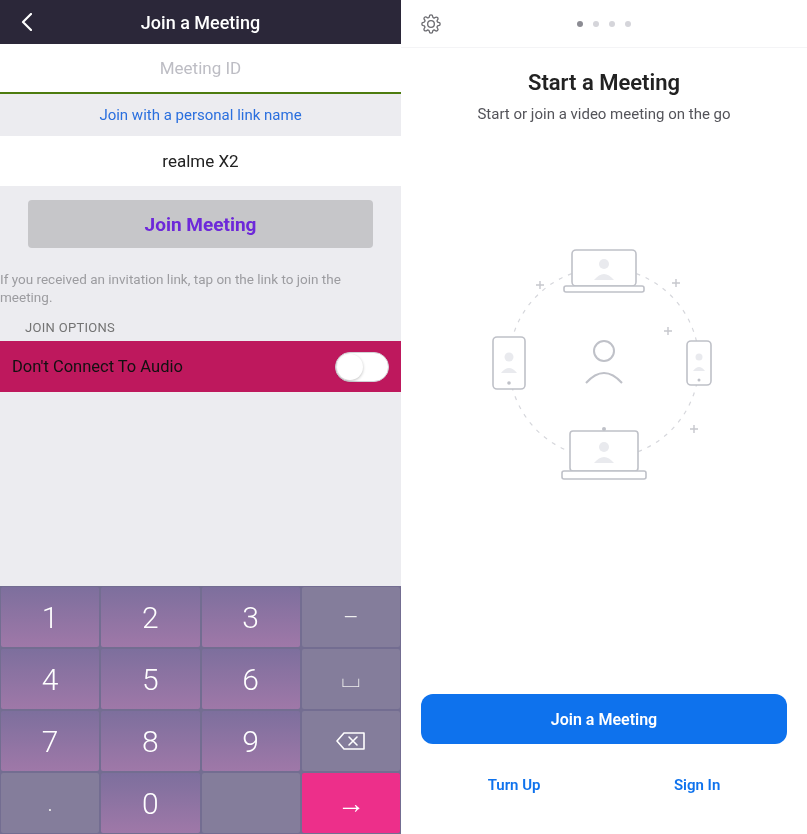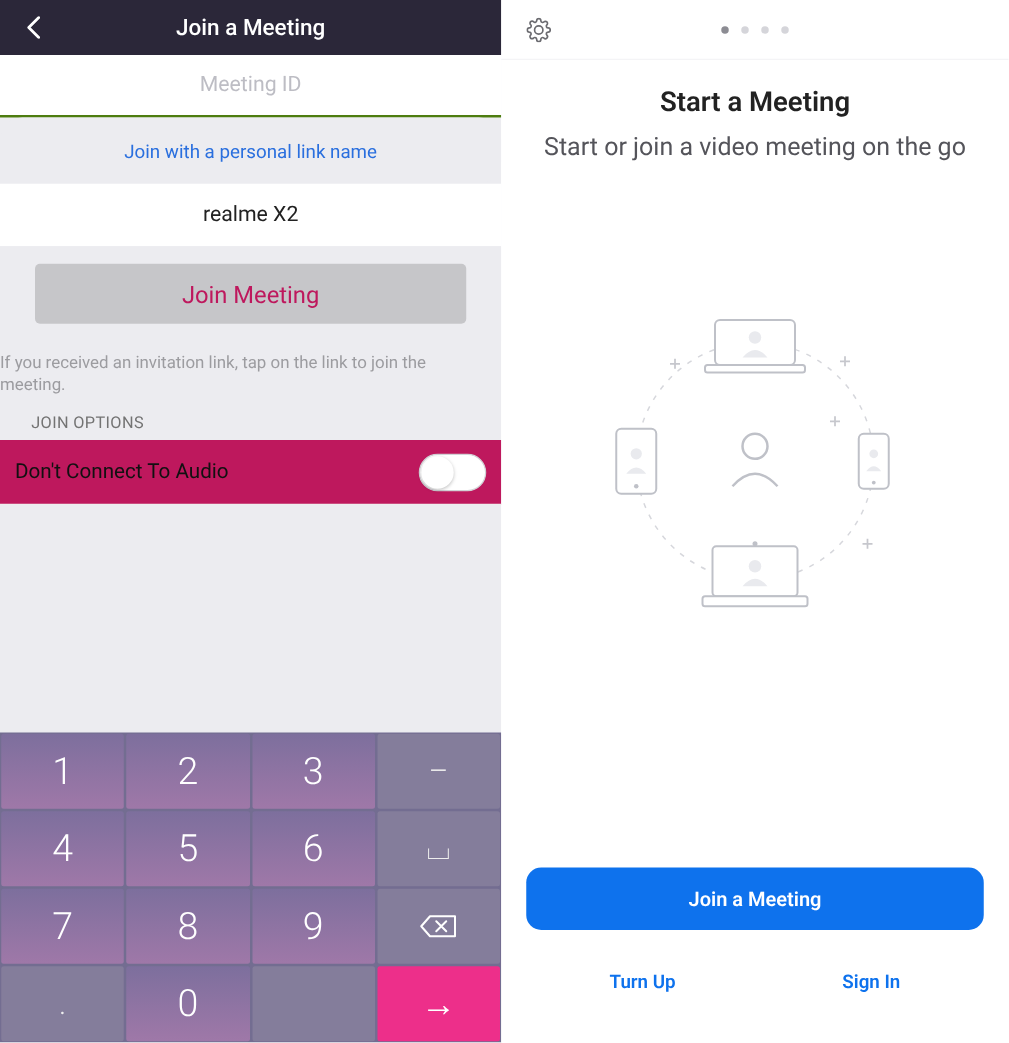--- a/index.html
+++ b/index.html
@@ -26,40 +26,39 @@
   }
   .titlebar .title { font-size: 18px; font-weight: 500; }
 
   .meetingid {
     height: 50px; background: #fff;
     display: flex; align-items: center; justify-content: center;
     color: #bdbdc4; font-size: 17px;
     border-bottom: 2px solid #4d7c0f;
   }
   .linkname {
-    height: 53px; display: flex; align-items: center; justify-content: center;
+    height: 42px; display: flex; align-items: center; justify-content: center;
     color: #2a6fde; font-size: 15px;
     background: #ececf0;
-    border-radius: 18px;
   }
   .devicename {
     height: 50px; background: #fff;
     display: flex; align-items: center; justify-content: center;
     font-size: 17px; color: #222;
   }
   .joinwrap {
     background:#ececf0;
     padding: 14px 28px;
   }
   .joinbtn {
     height: 48px; width: 100%;
-    background: #c6c6c9; color: #be185d;
+    background: #c6c6c9; color: #6d28d9;
     border-radius: 4px;
     display: flex; align-items: center; justify-content: center;
-    font-size: 19px; font-weight: 400;
+    font-size: 19px; font-weight: 700;
   }
   .helptext {
     padding: 8px 12px 14px 0;
     color: #9c9ca0; font-size: 13.5px; line-height: 1.35;
   }
   .sectionlabel {
     padding: 0 12px 6px 25px;
     color: #737373; font-size: 13px;
     letter-spacing: 0.3px;
   }
@@ -115,21 +114,21 @@
     color: #6b6b70;
   }
   .dots { display: flex; gap: 10px; }
   .dot { width: 6px; height: 6px; border-radius: 50%; background: #d5d5da; }
   .dot.active { background: #8c8c93; }
   .rtitle {
     text-align: center; font-size: 22px; font-weight: 600; color: #222;
     margin-top: 22px;
   }
   .rsub {
-    text-align: center; font-size: 20px; color: #54545a;
+    text-align: center; font-size: 15px; color: #54545a;
     margin-top: 10px;
   }
   .illus {
     display: flex; align-items: center; justify-content: center;
     margin-top: 100px;
   }
   .rbottom {
     position: absolute; bottom: 0; left: 0; right: 0;
     padding: 0 20px 40px 20px;
   }

